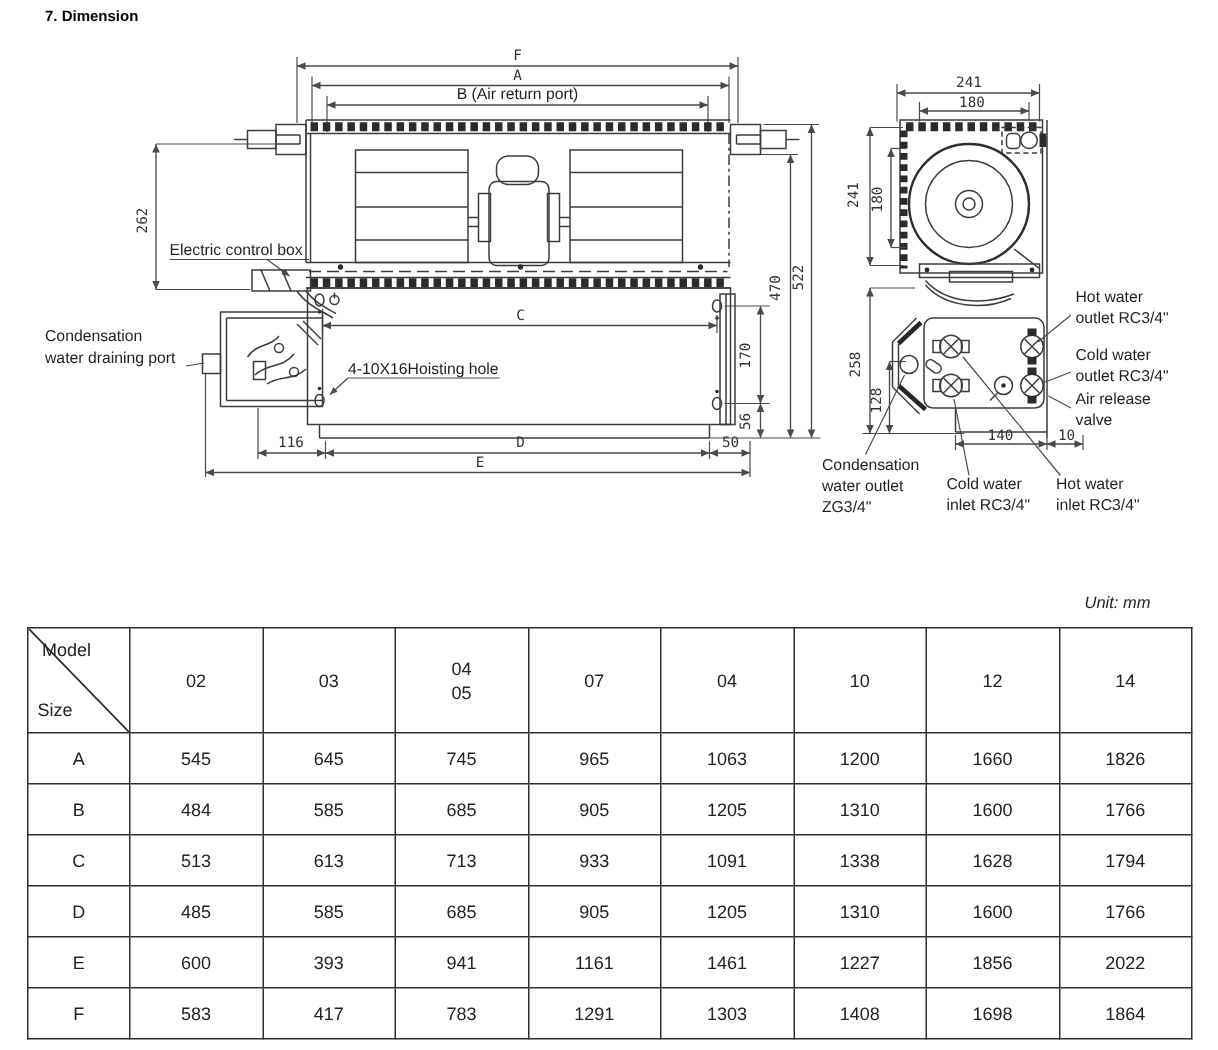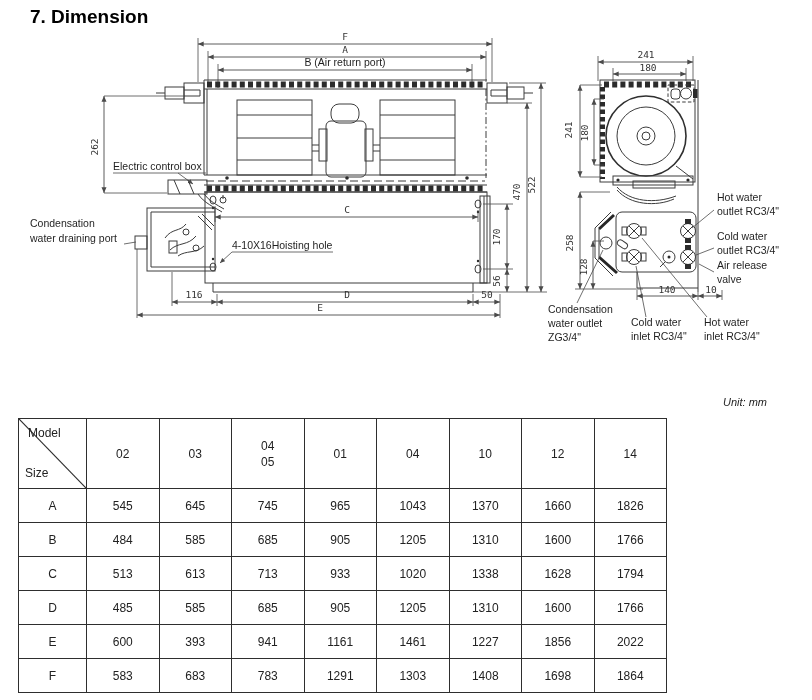--- a/index.html
+++ b/index.html
@@ -1,34 +1,34 @@
 <!DOCTYPE html>
 <html><head>
 <meta charset="utf-8">
 <style>
   html,body{margin:0;padding:0;background:#fff;}
   #page{position:relative;width:812px;height:700px;background:#fff;overflow:hidden;
         font-family:"Liberation Sans",sans-serif;color:#1f1f1f;}
-  #doc-title{position:absolute;left:30px;top:6px;font-size:19px;font-weight:bold;color:#000;}
+  #doc-title{position:absolute;left:30px;top:6px;font-size:10px;font-weight:bold;color:#000;}
   #drawing-svg{position:absolute;left:0;top:0;}
   .ln{stroke:#3c3c3c;stroke-width:1;fill:none}
   .ln2{stroke:#2f2f2f;stroke-width:1.6;fill:none}
   .thk{stroke:#262626;stroke-width:3;fill:none}
   .hatch6{stroke:#2b2b2b;stroke-width:6;stroke-dasharray:5 3.2;fill:none}
   .hatch5{stroke:#2b2b2b;stroke-width:5;stroke-dasharray:4.5 3;fill:none}
   .dashdot{stroke:#3c3c3c;stroke-width:1;stroke-dasharray:7 2.5 2 2.5;fill:none}
   .dsh{stroke:#3c3c3c;stroke-width:1;stroke-dasharray:8 4;fill:none}
   .dashedbox{stroke:#3c3c3c;stroke-width:1;stroke-dasharray:3.5 2.2;fill:none}
   .dimln{stroke:#4a4a4a;stroke-width:0.9;fill:none}
   .ext{stroke:#4a4a4a;stroke-width:0.8;fill:none}
   .filldark{fill:#2b2b2b}
   text.dimtxt{font:9.5px "DejaVu Sans Mono",monospace;fill:#333;}
   text.lbl{font:10.5px "Liberation Sans",sans-serif;fill:#1f1f1f;}
   #unit-label{position:absolute;left:723px;top:396px;font-size:11px;color:#1f1f1f;font-style:italic;}
-  table.dim-table{position:absolute;left:18px;top:418px;width:649px;border-collapse:collapse;
+  table.dim-table{position:absolute;left:18px;top:418px;width:777px;border-collapse:collapse;
         table-layout:fixed;font-size:12px;color:#222;}
   table.dim-table td,table.dim-table th{border:1.5px solid #2e2e2e;text-align:center;
         vertical-align:middle;padding:0;font-weight:normal;background:#fff;}
   table.dim-table tr.hdr{height:70px;}
   table.dim-table tr.data-row{height:34px;}
   th.corner{position:relative;overflow:hidden;}
   th.corner .corner-top{position:absolute;left:9px;top:7px;}
   th.corner .corner-bottom{position:absolute;left:6px;bottom:8px;}
   th.corner svg{position:absolute;left:0;top:0;width:100%;height:100%;}
   .hdr2line div{line-height:16px;}
@@ -447,55 +447,55 @@
         </svg>
         <div class="corner-top">Model</div>
         <div class="corner-bottom">Size</div>
       </th>
       <th>02</th>
       <th>03</th>
       <th class="hdr2line">
         <div>04</div>
         <div>05</div>
       </th>
-      <th>01</th>
+      <th>07</th>
       <th>04</th>
       <th>10</th>
       <th>12</th>
       <th>14</th>
     </tr>
     <tr class="data-row">
       <th>A</th>
       <td>545</td>
       <td>645</td>
       <td>745</td>
       <td>965</td>
-      <td>1043</td>
-      <td>1370</td>
+      <td>1063</td>
+      <td>1200</td>
       <td>1660</td>
       <td>1826</td>
     </tr>
     <tr class="data-row">
       <th>B</th>
       <td>484</td>
       <td>585</td>
       <td>685</td>
       <td>905</td>
       <td>1205</td>
       <td>1310</td>
       <td>1600</td>
       <td>1766</td>
     </tr>
     <tr class="data-row">
       <th>C</th>
       <td>513</td>
       <td>613</td>
       <td>713</td>
       <td>933</td>
-      <td>1020</td>
+      <td>1091</td>
       <td>1338</td>
       <td>1628</td>
       <td>1794</td>
     </tr>
     <tr class="data-row">
       <th>D</th>
       <td>485</td>
       <td>585</td>
       <td>685</td>
       <td>905</td>
@@ -511,21 +511,21 @@
       <td>941</td>
       <td>1161</td>
       <td>1461</td>
       <td>1227</td>
       <td>1856</td>
       <td>2022</td>
     </tr>
     <tr class="data-row">
       <th>F</th>
       <td>583</td>
-      <td>683</td>
+      <td>417</td>
       <td>783</td>
       <td>1291</td>
       <td>1303</td>
       <td>1408</td>
       <td>1698</td>
       <td>1864</td>
     </tr>
   </tbody>
     </table>
 

